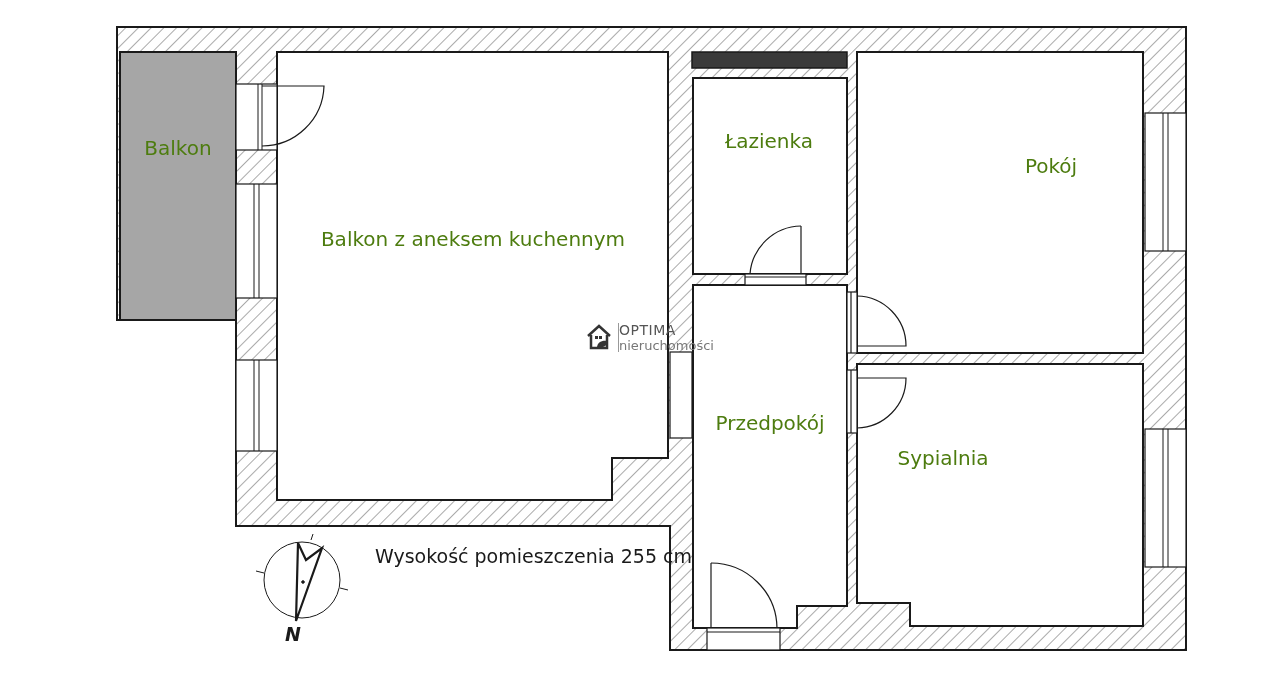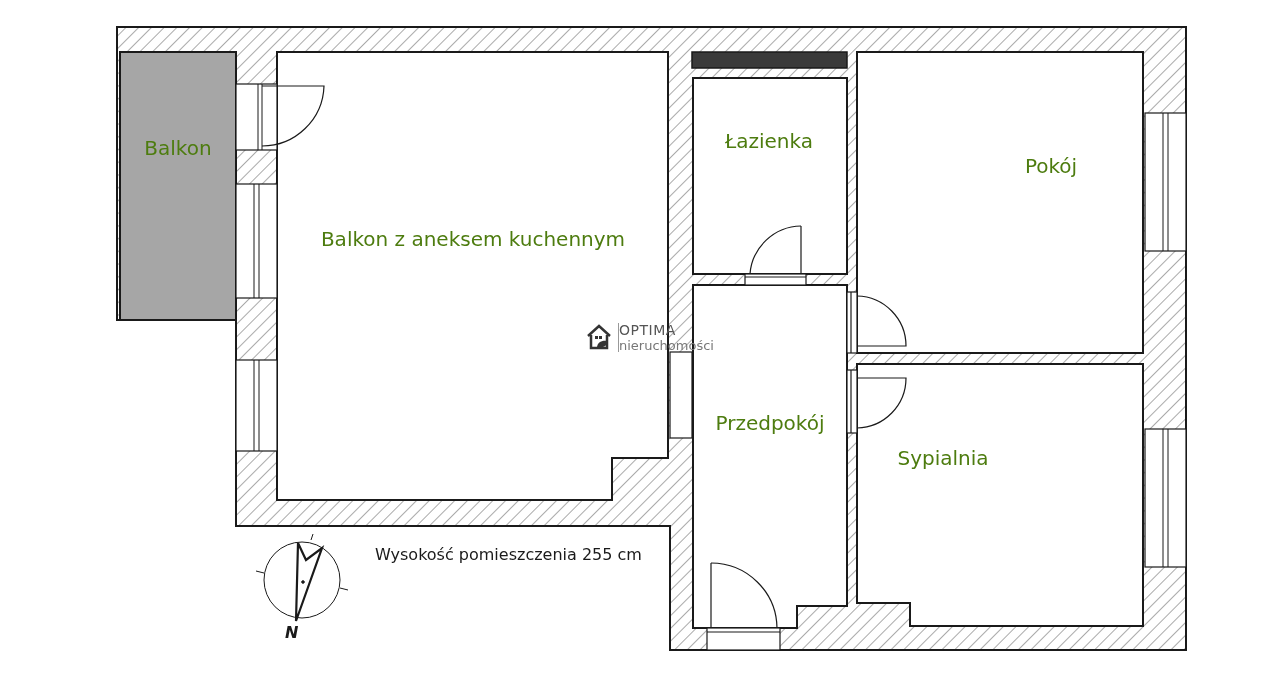--- a/index.html
+++ b/index.html
@@ -1,19 +1,19 @@
 <!DOCTYPE html>
 <html><head>
 <meta charset="utf-8">
 <style>
   html,body{margin:0;padding:0;background:#ffffff;}
   body{width:1280px;height:680px;position:relative;overflow:hidden;font-family:"DejaVu Sans","Liberation Sans",sans-serif;}
   svg{position:absolute;left:0;top:0;}
   .label{position:absolute;font-size:20px;color:#4d7c0f;white-space:nowrap;transform:translate(-50%,-50%);}
-  .note{position:absolute;font-size:16px;color:#1a1a1a;white-space:nowrap;}
+  .note{position:absolute;font-size:19px;color:#1a1a1a;white-space:nowrap;}
   .logo{position:absolute;left:584px;top:322px;display:flex;align-items:center;gap:4px;}
   .logo-text{display:flex;flex-direction:column;border-left:1px solid #999;padding-left:0;line-height:1;}
   .logo-title{font-size:14px;color:#555;letter-spacing:0.5px;}
   .logo-sub{font-size:13px;color:#777;margin-top:2px;}
 </style>
 </head>
 <body>
 
 <svg width="1280" height="680" viewBox="0 0 1280 680">
   <defs>

